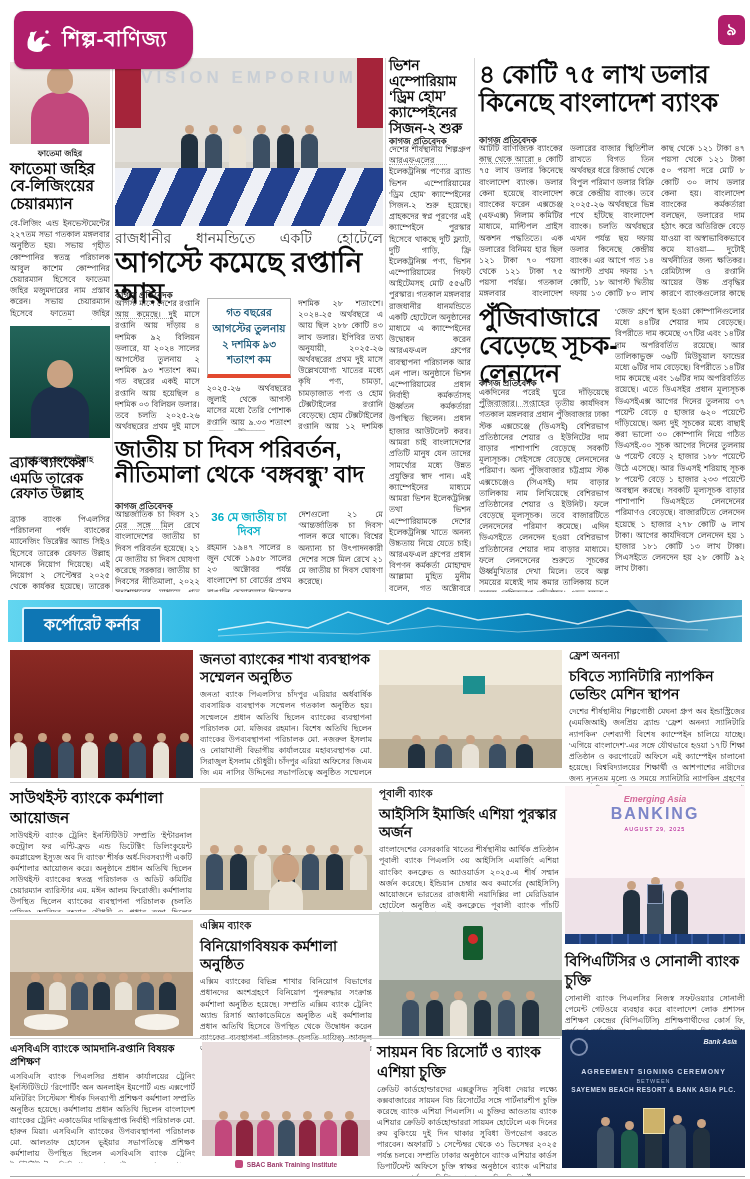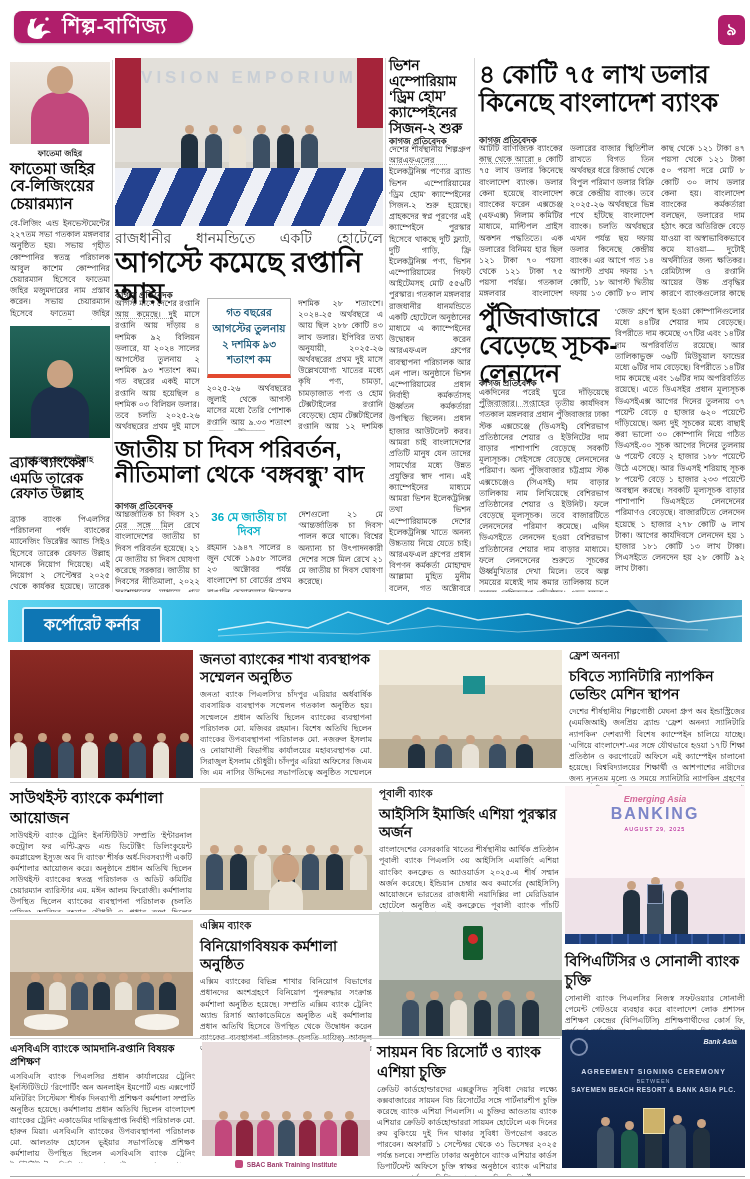--- a/index.html
+++ b/index.html
@@ -5,21 +5,21 @@
   html,body{margin:0;padding:0;background:#f2f2f2}
   #page{position:relative;width:750px;height:1179px;background:#fff;margin:0 auto;
         font-family:"Liberation Sans","DejaVu Sans",sans-serif;color:#1c1c1c;overflow:hidden}
   .abs{position:absolute}
   .vline{position:absolute;width:1px;background:#d8d8d8}
   .hline{position:absolute;height:1px;background:#cfcfcf}
 
   
   .mast-strip{position:absolute;left:30px;right:4px;top:16px;height:30px;
       background:linear-gradient(#ececec,#cdcdcd);border-bottom:4px solid #5e1038}
-  .mast-label{position:absolute;left:14px;top:11px;height:32px;background:#b01e6b;
+  .mast-label{position:absolute;left:14px;top:11px;height:58px;background:#b01e6b;
       border-radius:10px 20px 20px 10px;color:#fff;display:flex;align-items:center;
       padding:0 26px 0 10px;gap:8px;z-index:3;box-shadow:0 1px 2px rgba(0,0,0,.25)}
   .mast-title{font-size:21px;font-weight:bold;letter-spacing:.5px}
   .dateline{position:absolute;right:100px;top:6px;font-size:9.5px;color:#444;white-space:nowrap}
   .sq{display:inline-block;width:5px;height:5px;background:#fafafa;border:1px solid #aaa;margin:0 5px;vertical-align:middle}
   .paper-logo{position:absolute;right:38px;top:5px;font-size:14.5px;font-weight:bold;color:#141414;letter-spacing:.3px}
   .pgbox{position:absolute;right:5px;top:15px;width:27px;height:30px;background:#b01e6b;color:#fff;
       border-radius:6px;font-weight:bold;text-align:center;line-height:30px;font-size:16px;z-index:3}
 
   

